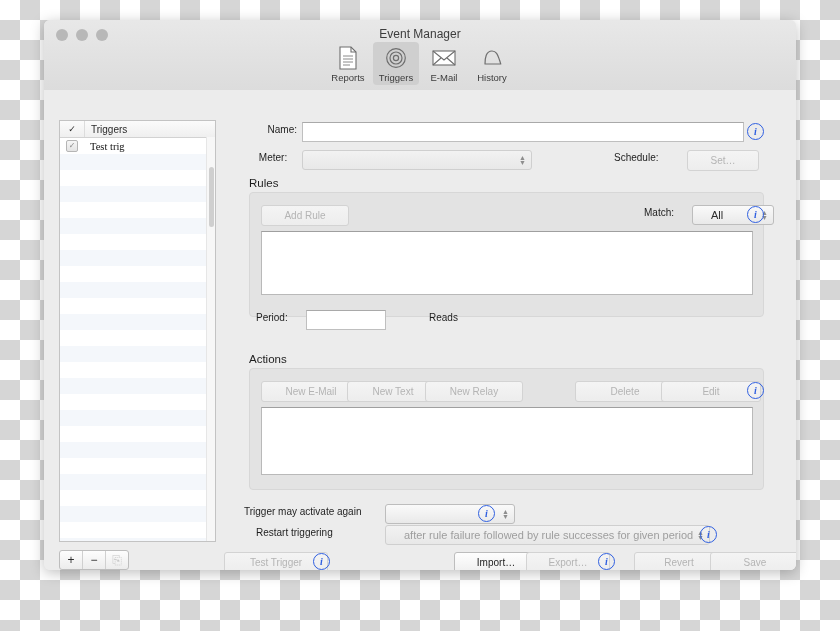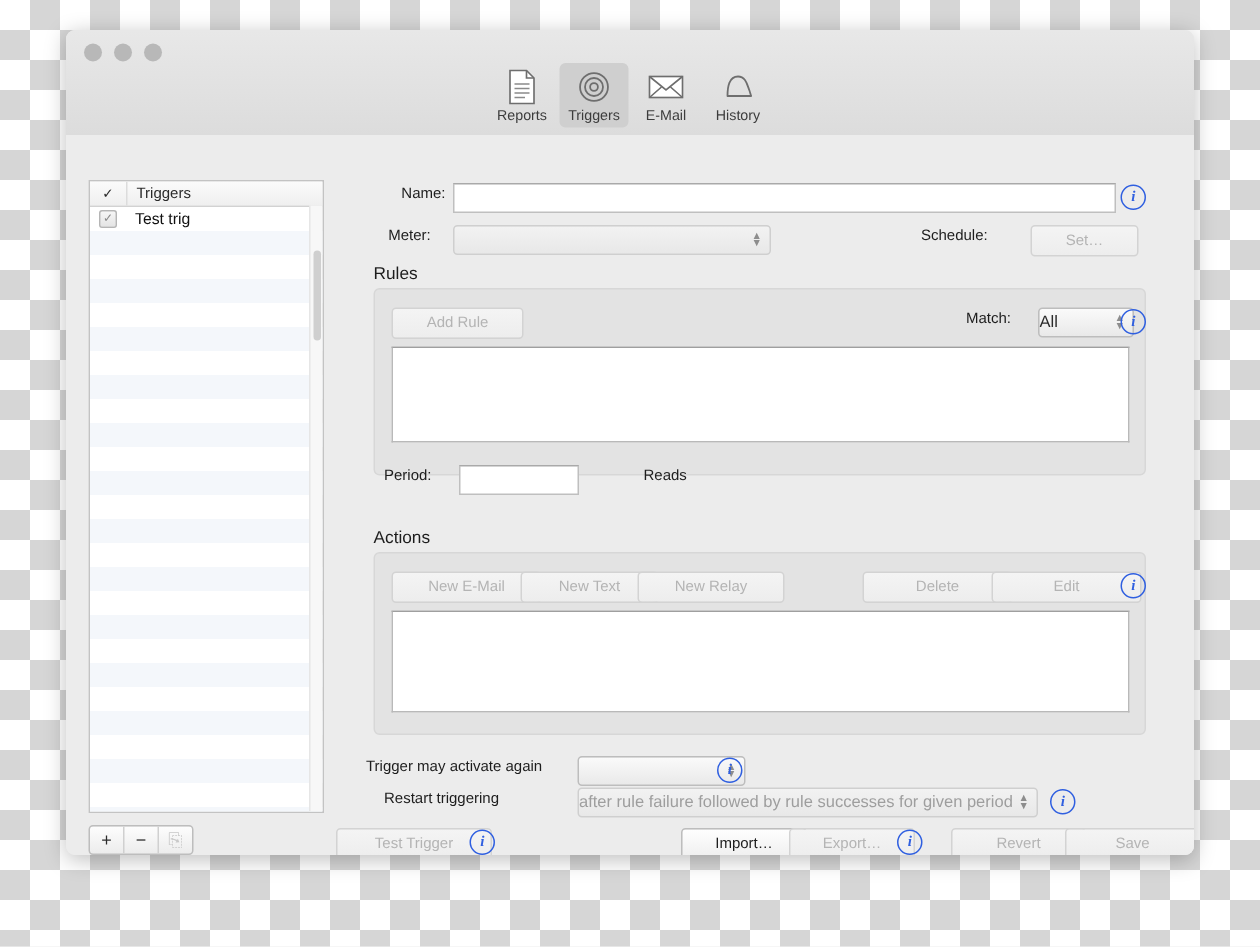--- a/index.html
+++ b/index.html
@@ -58,21 +58,21 @@
   .sb-head{
     display:flex;align-items:center;height:16px;
     background:linear-gradient(to bottom,#fbfbfb,#efefef);
     border-bottom:1px solid #d2d2d2;font-size:10px;color:#2b2b2b;
   }
   .sb-head .c1{width:24px;text-align:center;border-right:1px solid #dcdcdc;height:100%;
     display:flex;align-items:center;justify-content:center;font-size:9px;}
   .sb-head .c2{padding-left:6px;}
   .sb-row{display:flex;align-items:center;height:16px;font-size:10.5px;color:#111;}
   .sb-row .c1{width:24px;display:flex;align-items:center;justify-content:center;}
-  .sb-row .c2{padding-left:6px;}
+  .sb-row .c2{padding-left:6px;font-family:Liberation Serif, serif;}
   .chk{
     width:10px;height:10px;border:1px solid #b5b5b5;border-radius:2px;
     background:linear-gradient(to bottom,#f6f6f6,#e4e4e4);
     display:flex;align-items:center;justify-content:center;
     font-size:8px;color:#8a8a8a;line-height:1;
   }
   .sb-filler{height:16px;}
   .sb-filler.odd{background:#f4f7fb;}
   .sb-scroll{position:absolute;right:0;top:16px;bottom:0;width:8px;background:#f7f7f7;border-left:1px solid #e6e6e6;}
   .sb-thumb{position:absolute;left:2px;top:30px;width:5px;height:60px;border-radius:3px;background:#cfcfcf;}
@@ -90,21 +90,21 @@
 
   
   .lbl{font-size:10px;color:#1d1d1d;}
 
   .field{
     background:#fff;border:1px solid #bfbfbf;border-top-color:#a9a9a9;height:18px;
   }
   .popup{
     position:relative;height:18px;border:1px solid #bdbdbd;border-radius:3px;
     background:linear-gradient(to bottom,#fafafa,#e9e9e9);
-    font-size:11px;color:#2b2b2b;display:flex;align-items:center;padding-left:0;
+    font-size:11px;color:#2b2b2b;display:flex;align-items:center;padding-left:18px;
     overflow:hidden;white-space:nowrap;
   }
   .popup.dis{background:linear-gradient(to bottom,#f2f2f2,#e8e8e8);color:#9e9e9e;border-color:#cfcfcf;}
   .popup .arrows{
     position:absolute;right:5px;top:50%;transform:translateY(-50%);
     display:flex;flex-direction:column;line-height:5px;font-size:7px;color:#8d8d8d;
   }
   .btn{
     height:19px;border:1px solid #bdbdbd;border-radius:3px;
     background:linear-gradient(to bottom,#fefefe,#efefef);
@@ -127,20 +127,21 @@
 <body>
 
 <div class="window">
 
   <div class="titlebar">
     <div class="lights">
       <div class="light"></div>
       <div class="light"></div>
       <div class="light"></div>
     </div>
+    <div class="win-title">Event Manager</div>
 
     <div class="toolbar">
 
       <div class="tbitem">
         <div class="tbicon">
           <svg width="20" height="24" viewBox="0 0 20 24">
             <path d="M2 1 h11 l5 5 v17 h-16 z" fill="#fff" stroke="#6e6e6e" stroke-width="1.1"></path>
             <path d="M13 1 v5 h5" fill="none" stroke="#6e6e6e" stroke-width="1.1"></path>
             <path d="M5 10 h10 M5 13 h10 M5 16 h10 M5 19 h7" stroke="#8a8a8a" stroke-width="1"></path>
           </svg>

